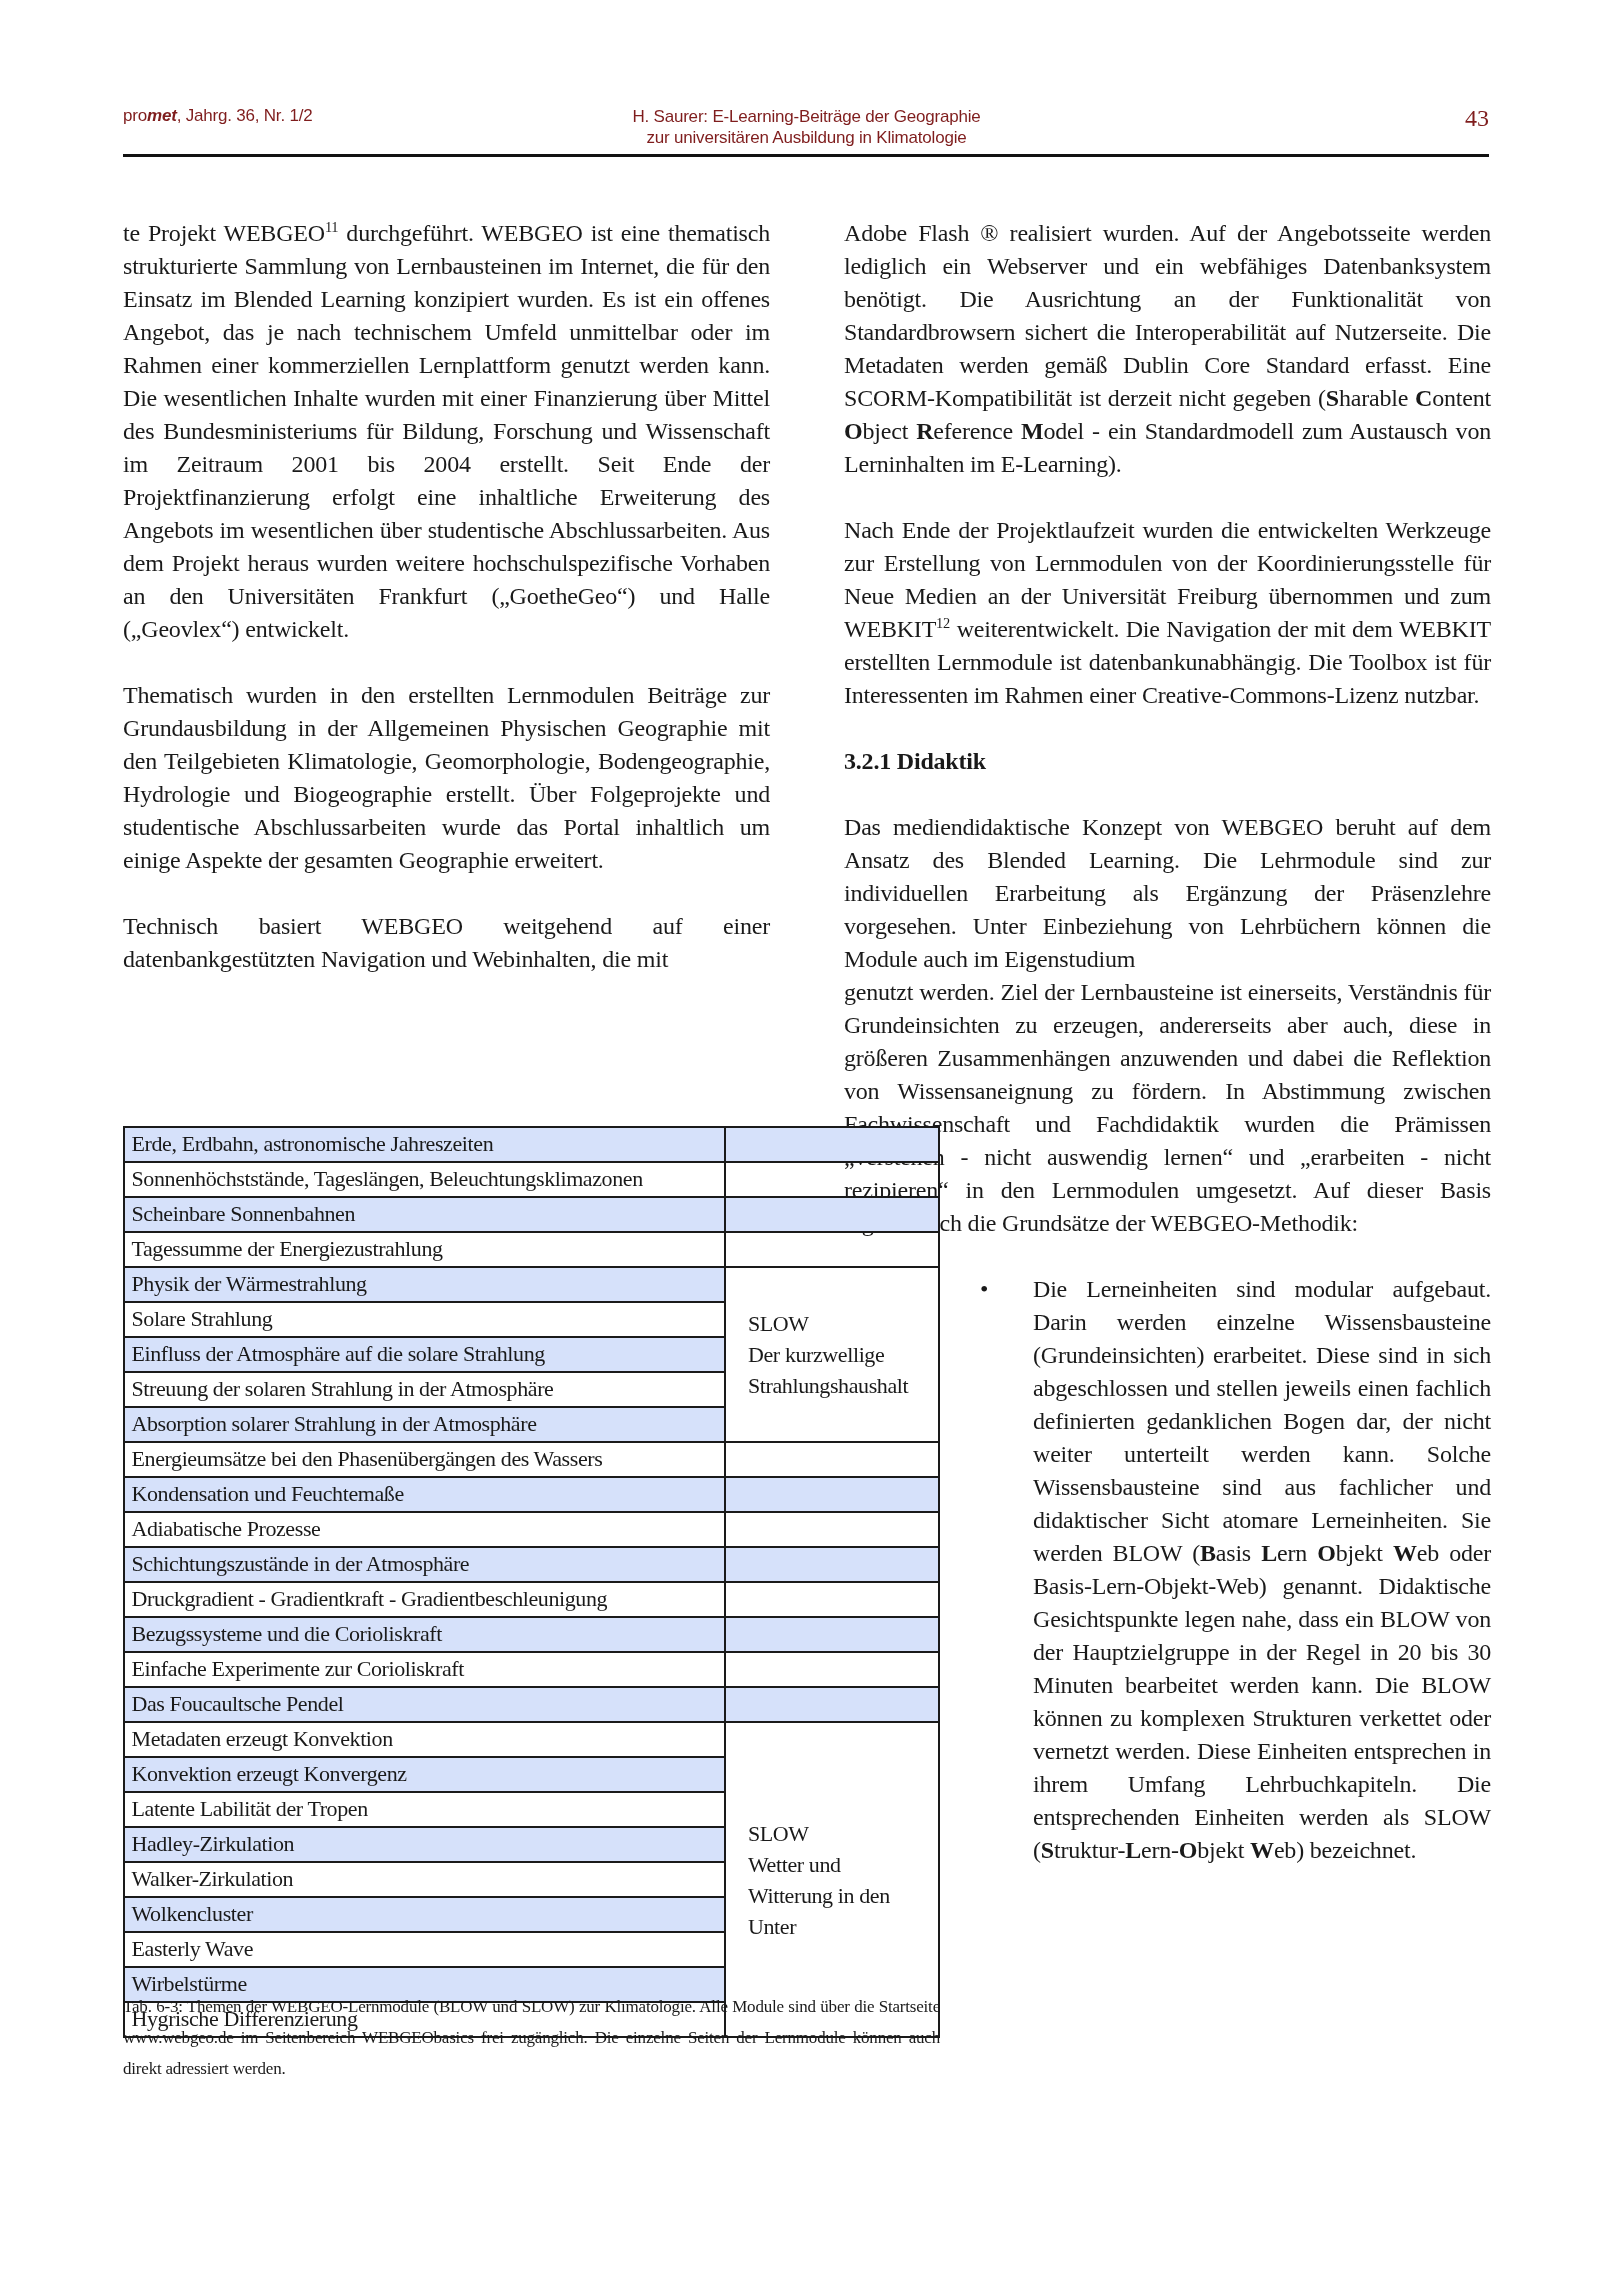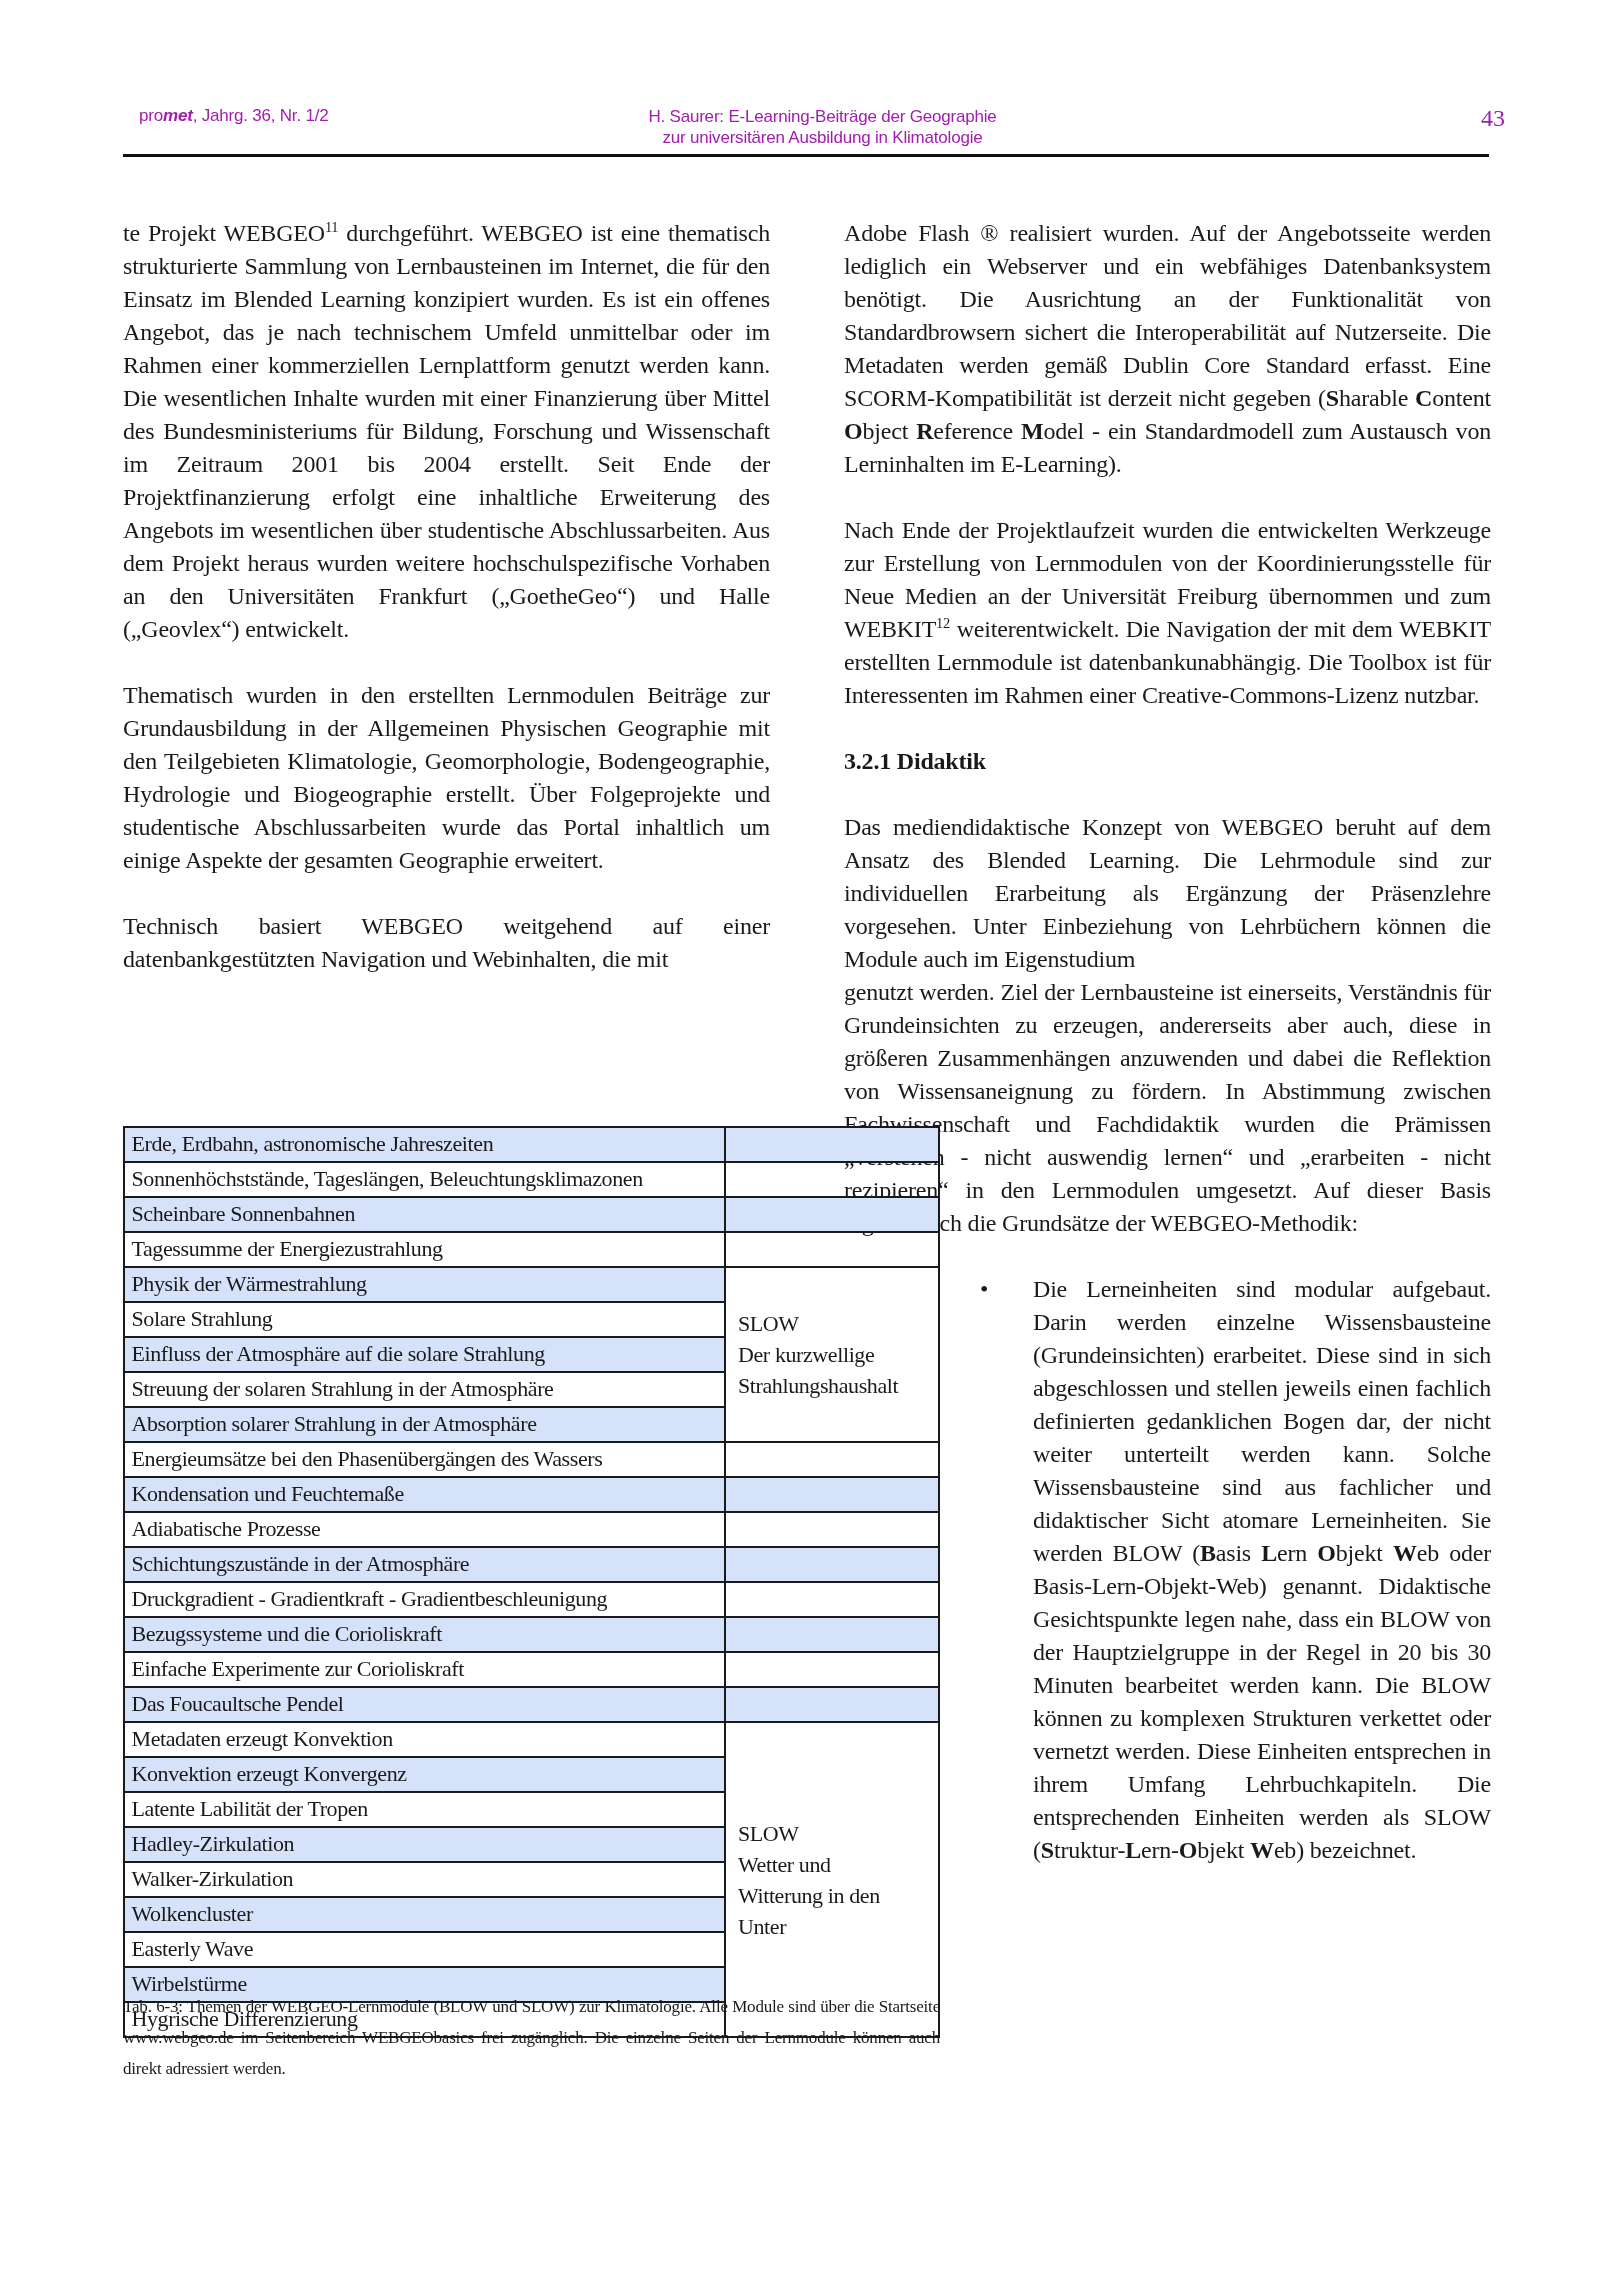--- a/index.html
+++ b/index.html
@@ -1,19 +1,19 @@
 <!DOCTYPE html>
 <html style="font-size:13px"><head>
 <meta charset="utf-8">
 <style>
   html, body { margin: 0; padding: 0; background: #ffffff; }
   body { width: 1617px; height: 2284px; position: relative; overflow: hidden;
          font-family: "Liberation Serif", "DejaVu Serif", serif; color: #1a1a1a; }
   .header { position: absolute; left: 123px; top: 103px; width: 1366px; height: 50px;
-            font-family: "Liberation Sans", "DejaVu Sans", sans-serif; font-size: 17px; color: #a21caf; margin-left: 16px; }
+            font-family: "Liberation Sans", "DejaVu Sans", sans-serif; font-size: 17px; color: #7f1d1d; }
   .header .left { position: absolute; left: 0; top: 3.2px; letter-spacing: -0.2px; }
   .header .left b { font-weight: bold; font-style: italic; }
   .header .center { position: absolute; left: 453px; width: 461px; top: 3.2px; text-align: center; line-height: 21px; letter-spacing: -0.2px; }
   .header .pagenum { position: absolute; right: 0; top: 1.6px; font-family: "Liberation Serif", serif; font-size: 24px; }
   .header-rule { position: absolute; left: 123px; top: 154px; width: 1366px; height: 3.2px; background: #111; }
 
   .col { position: absolute; width: 647px; font-size: 24px; line-height: 33px; text-align: justify; letter-spacing: -0.2px; }
   .col p { margin: 0 0 33px 0; }
   .col-left { left: 123px; top: 217px; }
   .col-right { left: 844px; top: 217px; }
@@ -21,21 +21,21 @@
   .wrap { margin-left: 134px; }
   .bullet { position: relative; padding-left: 134px; margin-left: 0; }
   .bullet .dot { position: absolute; left: 136px; top: 0; }
   .bullet .txt { margin-left: 55px; display: block; }
 
   table.modules { position: absolute; left: 123px; top: 1093px; width: 817px; border-collapse: collapse;
                   border: 2.4px solid #111; font-size: 22px; letter-spacing: -0.4px; margin-top: 33px; }
   table.modules td { border: 2.4px solid #1a1a1a; height: 33px; padding: 0 6.5px; vertical-align: middle; line-height: 22.6px; }
   table.modules td.topic { width: 586px; }
   table.modules tr.shaded td { background: #d6e1fa; }
-  table.modules td.slow { background: #ffffff !important; vertical-align: middle; padding-left: 12px; line-height: 31px; }
+  table.modules td.slow { background: #ffffff !important; vertical-align: middle; padding-left: 22px; line-height: 31px; }
   .caption { position: absolute; left: 123px; top: 1991px; width: 817px; font-size: 17px; line-height: 31px; text-align: justify; letter-spacing: -0.2px; }
   sup { font-size: 60%; line-height: 0; }
 </style>
 </head>
 <body>
 
 <div class="header">
   <div class="left"><span>pro</span><b>met</b><span>, Jahrg. 36, Nr. 1/2</span></div>
   <div class="center">
     <div>H. Saurer: E-Learning-Beiträge der Geographie</div>

